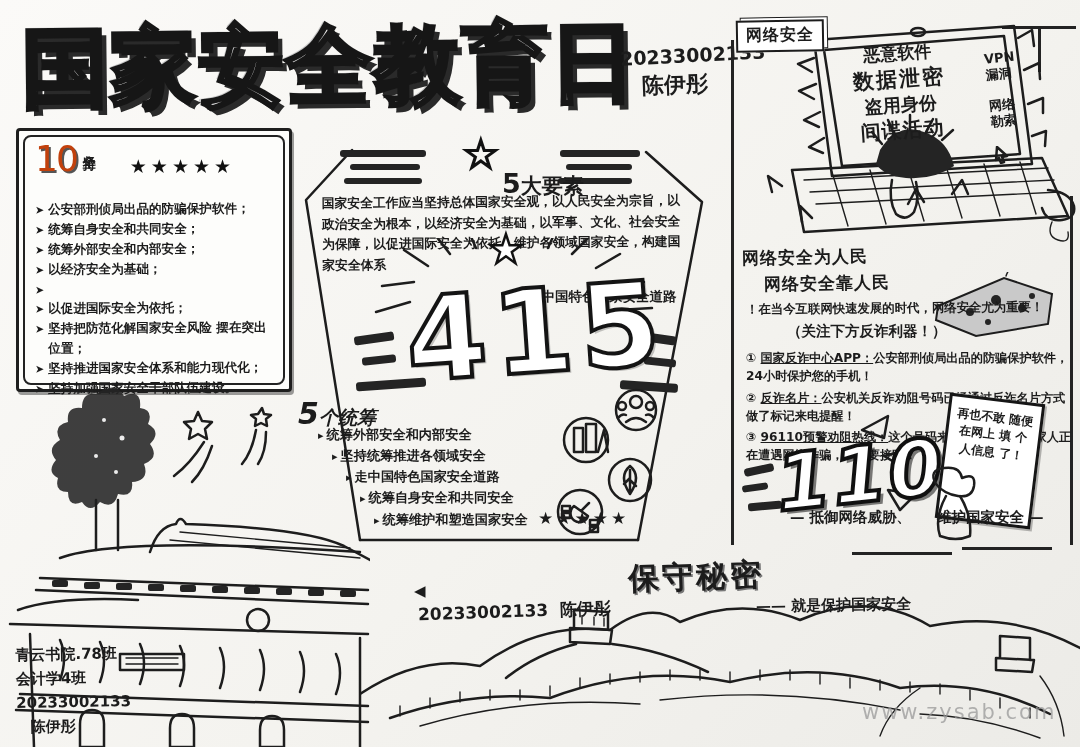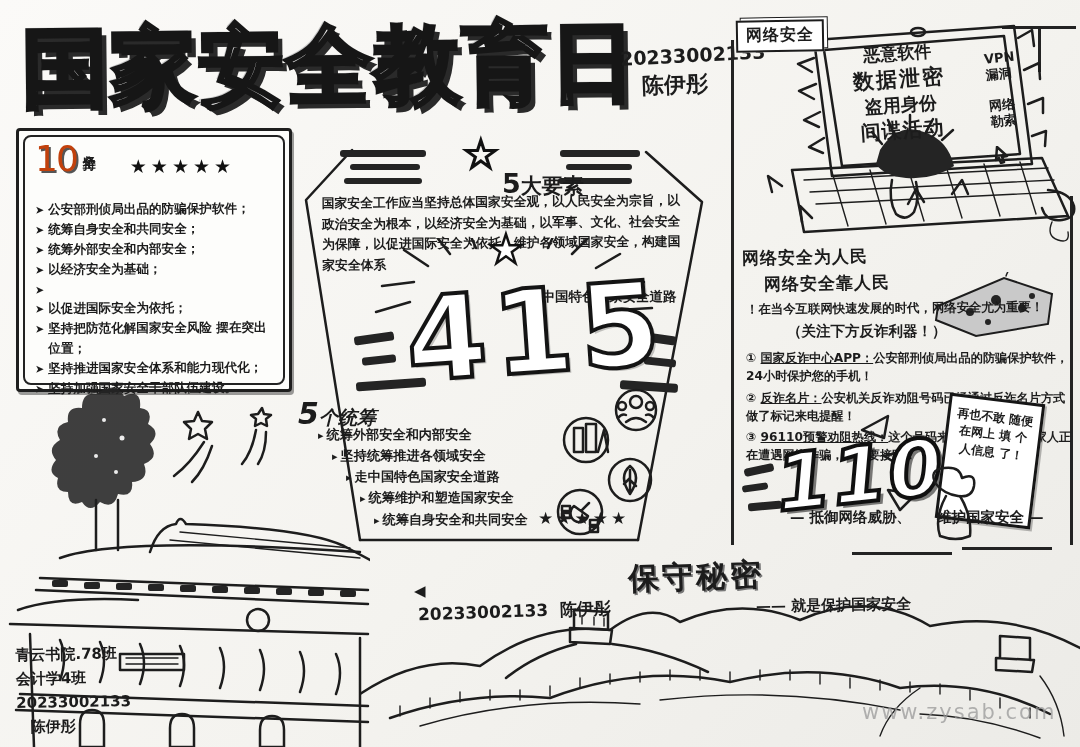--- a/index.html
+++ b/index.html
@@ -253,22 +253,22 @@
     </svg>
     <span class="star-415">★</span>
     <span class="big-415">415</span>
   </div>
 
   <div class="abs fc-head"><span class="n">5</span><span>个统筹</span></div>
   <div class="abs fc-list">
     <div class="fc-item"><span class="bullet">▸</span><span>统筹外部安全和内部安全</span></div>
     <div class="fc-item"><span class="bullet">▸</span><span>坚持统筹推进各领域安全</span></div>
     <div class="fc-item"><span class="bullet">▸</span><span>走中国特色国家安全道路</span></div>
+    <div class="fc-item"><span class="bullet">▸</span><span>统筹自身安全和共同安全</span></div>
     <div class="fc-item"><span class="bullet">▸</span><span>统筹维护和塑造国家安全</span></div>
-    <div class="fc-item"><span class="bullet">▸</span><span>统筹自身安全和共同安全</span></div>
   </div>
   <div class="abs fc-stars">★★★★★</div>
 
   <svg class="abs domain-icons" viewBox="0 0 120 150">
     <g>
       <circle class="ink" cx="88" cy="22" r="20"></circle>
       <circle class="ink" cx="88" cy="14" r="6"></circle>
         <circle class="ink" cx="74" cy="18" r="4"></circle>
         <circle class="ink" cx="102" cy="18" r="4"></circle>
       <path class="ink" d="M78,34 q10,-8 20,0 M70,30 q4,-5 8,-3 M106,30 q-4,-5 -8,-3"></path>

